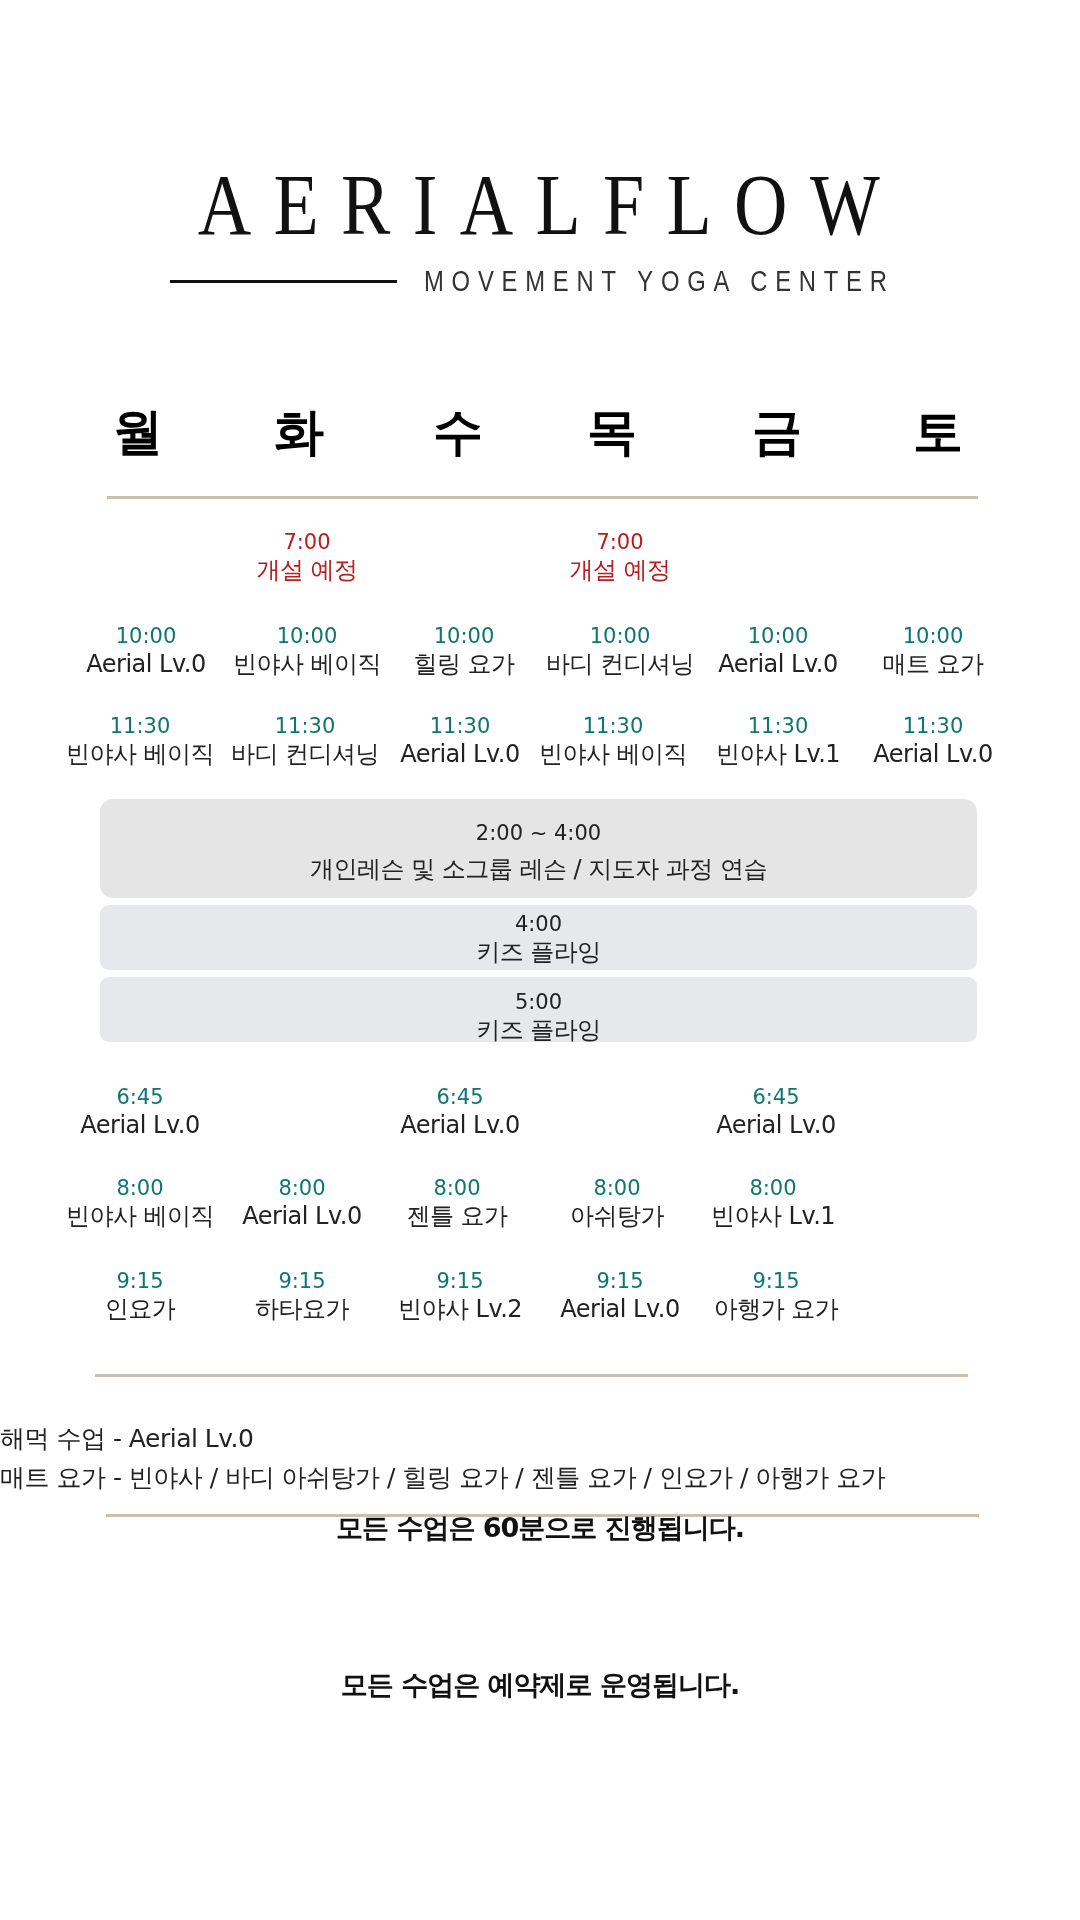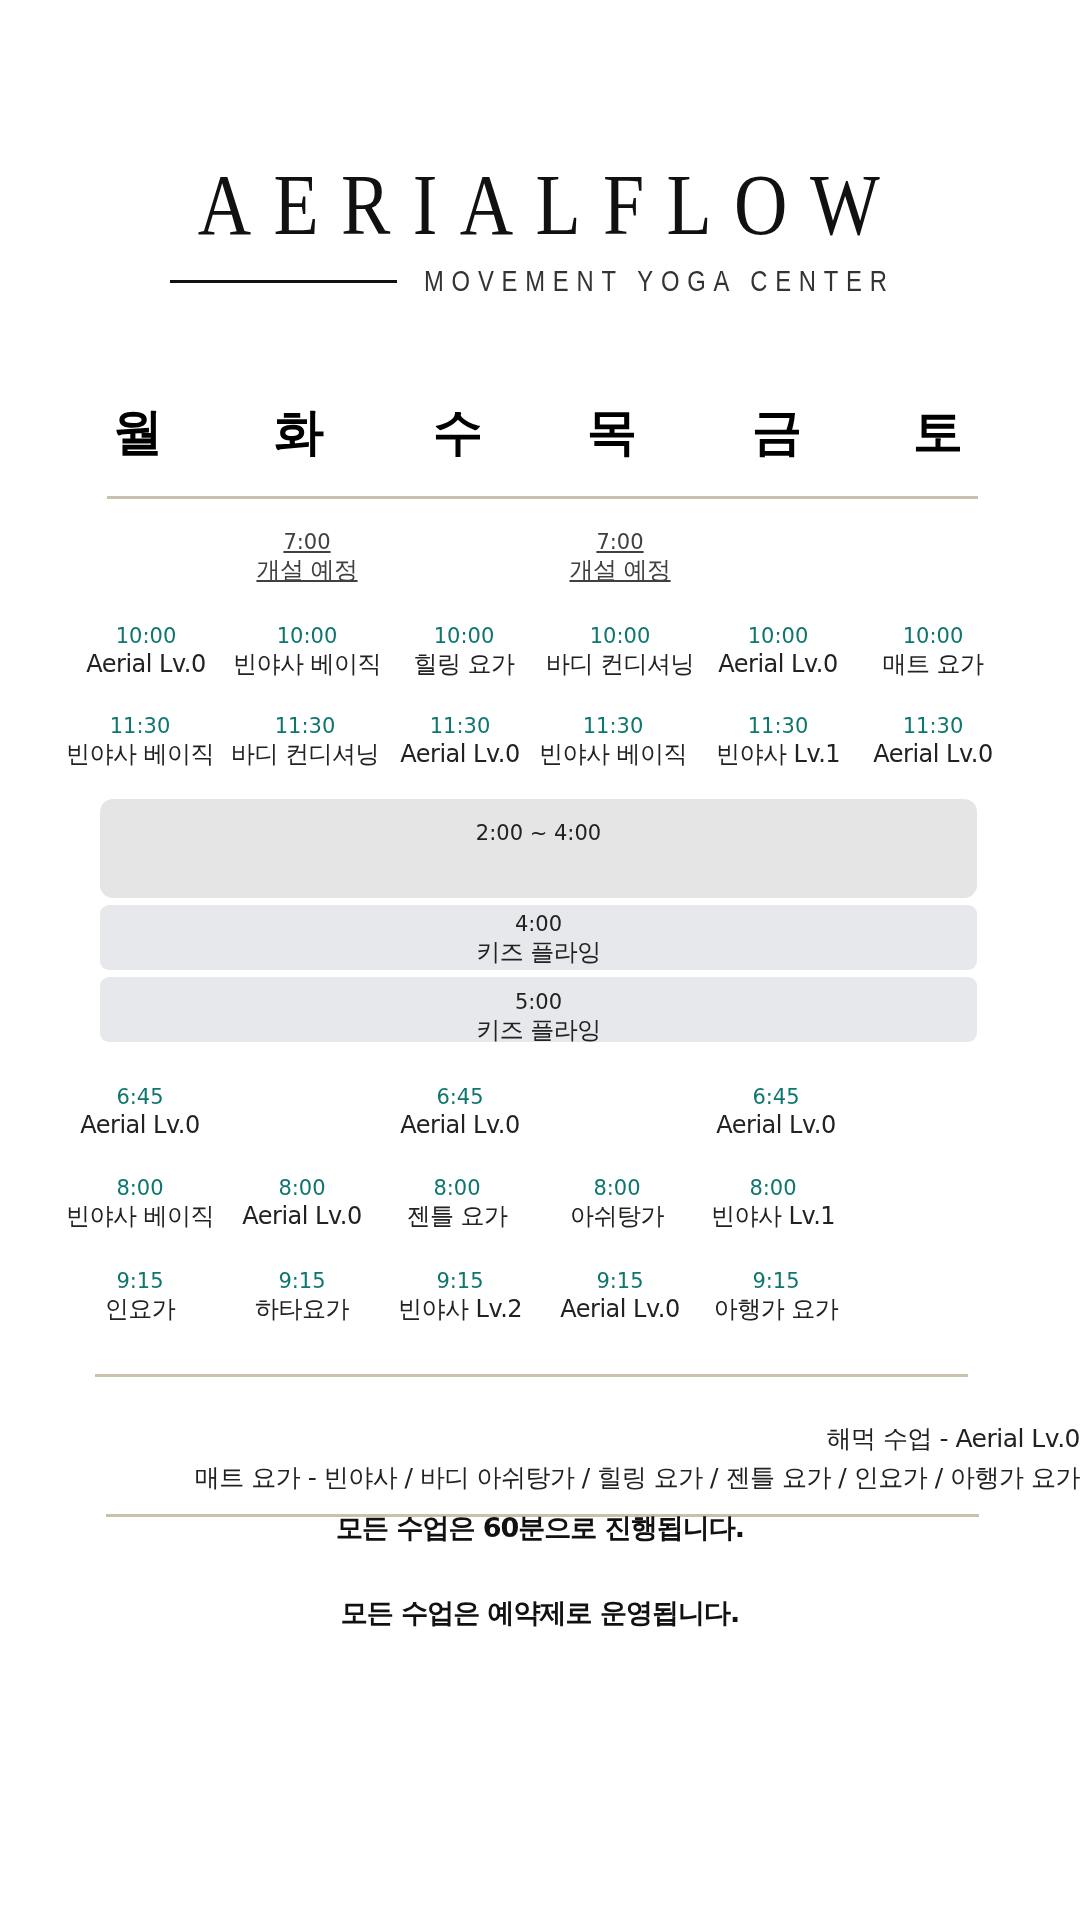--- a/index.html
+++ b/index.html
@@ -11,27 +11,27 @@
            letter-spacing: 26px; color: #111; transform: scaleX(0.86); transform-origin: 531px 0; padding-left: 26px; box-sizing: border-box; }
   .sub-line { left: 170px; top: 280px; width: 227px; height: 3px; background: #111; }
   .subtitle { left: 424px; top: 266px; font-family: "Liberation Sans", sans-serif; font-weight: 300;
               font-size: 29px; line-height: 30px; letter-spacing: 9.5px; color: #333; transform: scaleX(0.82); transform-origin: 0 0; white-space: nowrap; }
   .day { top: 404px; width: 120px; margin-left: -60px; text-align: center; font-size: 50px; line-height: 56px;
          font-weight: bold; color: #000; }
   .divider { height: 3px; background: #cbbfae; }
   .cell { width: 170px; margin-left: -85px; text-align: center; }
   .cell .t { font-size: 21px; line-height: 26px; color: #0f766e; }
   .cell .n { font-size: 24px; line-height: 30px; color: #222; white-space: nowrap; letter-spacing: -0.5px; }
-  .cell.pending .t, .cell.pending .n { color: #404040; text-decoration: underline; }
+  .cell.pending .t, .cell.pending .n { color: #b91c1c; }
   .box { left: 100px; width: 877px; text-align: center; color: #222; }
   .box.green { background: #e5e5e5; border-radius: 13px; }
   .box.gray { background: #e7e8ec; border-radius: 9px; }
   .box .t { font-size: 21px; line-height: 26px; }
   .box .n { font-size: 24px; line-height: 30px; letter-spacing: -0.5px; }
-  .note { left: 0; width: 1080px; text-align: right; font-size: 25px; line-height: 38px; color: #222; letter-spacing: -0.5px; }
+  .note { left: 0; width: 1080px; text-align: left; font-size: 25px; line-height: 38px; color: #222; letter-spacing: -0.5px; }
   .bold-note { left: 0; width: 1080px; text-align: center; font-size: 27px; line-height: 34px; font-weight: bold; color: #111; letter-spacing: -1px; }
 </style>
 </head>
 <body>
 
 <div class="abs title">AERIALFLOW</div>
 <div class="abs sub-line"></div>
 <div class="abs subtitle">MOVEMENT YOGA CENTER</div>
 
 <div class="abs day" style="left:138px">월</div>
@@ -97,20 +97,21 @@
   <div class="t">11:30</div>
   <div class="n">빈야사 Lv.1</div>
 </div>
 <div class="abs cell" style="left:933px; top:713px;">
   <div class="t">11:30</div>
   <div class="n">Aerial Lv.0</div>
 </div>
 
 <div class="abs box green" style="top:799px; height:99px;">
   <div class="t" style="padding-top:21px;">2:00 ~ 4:00</div>
+  <div class="n" style="margin-top:8px;">개인레슨 및 소그룹 레슨 / 지도자 과정 연습</div>
 </div>
 <div class="abs box gray" style="top:905px; height:65px;">
   <div class="t" style="padding-top:6px;">4:00</div>
   <div class="n">키즈 플라잉</div>
 </div>
 <div class="abs box gray" style="top:977px; height:65px;">
   <div class="t" style="padding-top:12px;">5:00</div>
   <div class="n">키즈 플라잉</div>
 </div>
 
@@ -168,13 +169,13 @@
   <div class="t">9:15</div>
   <div class="n">아행가 요가</div>
 </div>
 
 <div class="abs divider" style="left:95px; top:1374px; width:873px;"></div>
 <div class="abs note" style="top:1420px;">해먹 수업 - Aerial Lv.0</div>
 <div class="abs note" style="top:1459px;">매트 요가 - 빈야사 / 바디 아쉬탕가 / 힐링 요가 / 젠틀 요가 / 인요가 / 아행가 요가</div>
 <div class="abs divider" style="left:106px; top:1514px; width:873px;"></div>
 
 <div class="abs bold-note" style="top:1511px;">모든 수업은 60분으로 진행됩니다.</div>
-<div class="abs bold-note" style="top:1596px;">모든 수업은 예약제로 운영됩니다.</div>
+<div class="abs bold-note" style="top:1668px;">모든 수업은 예약제로 운영됩니다.</div>
 
 </body></html>

